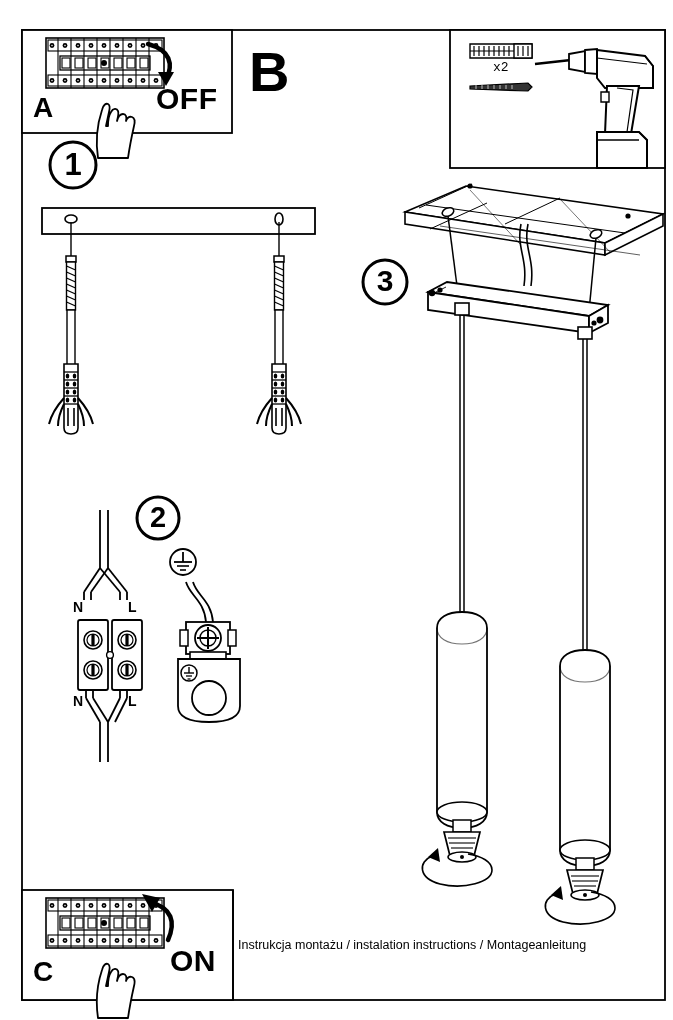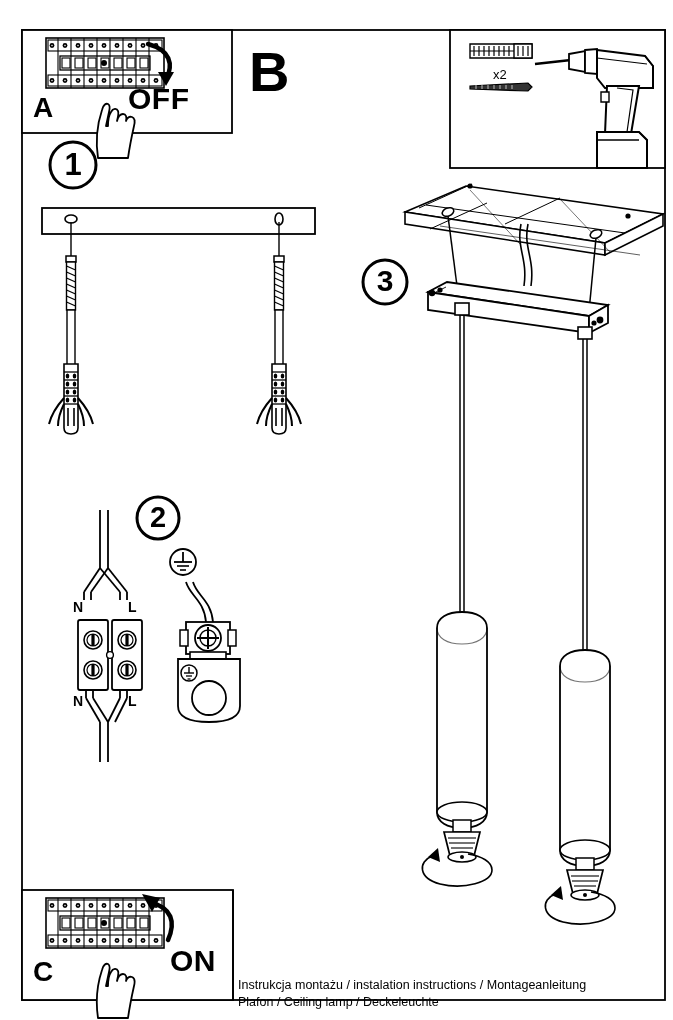--- a/index.html
+++ b/index.html
@@ -21,21 +21,21 @@
   #sheet svg {
     position: absolute;
     left: 0;
     top: 0;
   }
   .t-huge   { font-family: "Liberation Sans", sans-serif; font-weight: bold; }
   .t-label  { font-family: "Liberation Sans", sans-serif; font-weight: bold; }
   .t-foot   { font-family: "Liberation Sans", sans-serif; font-weight: normal; }
   .t-num    { font-family: "Liberation Sans", sans-serif; font-weight: bold; }
   .t-nl     { font-family: "Liberation Sans", sans-serif; font-weight: bold; }
-  .t-x2     { font-family: Liberation Sans, sans-serif; font-weight: normal; margin-top: 7px; }
+  .t-x2     { font-family: Liberation Mono, monospace; font-weight: normal; }
 </style>
 </head>
 <body>
 
 <div id="sheet">
 
   <svg width="673" height="1020" viewBox="0 0 673 1020">
     <defs>
       <g id="breakerPanel">
 
@@ -481,21 +481,21 @@
     <g>
       <path d="M168,940 C176,922 172,908 150,902" fill="none" stroke="#000" stroke-width="4.5" stroke-linecap="round"></path>
       <path d="M142,894 L152,912 L160,898 Z" fill="#000"></path>
     </g>
 
     <line x1="233" y1="890" x2="233" y2="1000" stroke="#000" stroke-width="1.8"></line>
   </svg>
 
   <div class="t-label" style="position:absolute;left:33px;top:94px;font-size:28px;line-height:28px;">A</div>
 
-  <div class="t-label" style="position:absolute;left:128px;top:84px;font-size:30px;line-height:30px;letter-spacing:0.5px;">OFF</div>
+  <div class="t-label" style="position:absolute;left:156px;top:84px;font-size:30px;line-height:30px;letter-spacing:0.5px;">OFF</div>
 
   <div class="t-huge" style="position:absolute;left:249px;top:44px;font-size:56px;line-height:56px;">B</div>
 
   <div class="t-x2" style="position:absolute;left:493px;top:61px;font-size:13px;line-height:13px;">x2</div>
 
   <div class="t-num" style="position:absolute;left:62px;top:149px;width:22px;text-align:center;font-size:31px;line-height:31px;">1</div>
 
   <div class="t-num" style="position:absolute;left:147px;top:503px;width:22px;text-align:center;font-size:29px;line-height:29px;">2</div>
 
   <div class="t-num" style="position:absolute;left:374px;top:266px;width:22px;text-align:center;font-size:30px;line-height:30px;">3</div>
@@ -503,17 +503,16 @@
   <div class="t-nl" style="position:absolute;left:73px;top:600px;font-size:14px;line-height:14px;">N</div>
   <div class="t-nl" style="position:absolute;left:128px;top:600px;font-size:14px;line-height:14px;">L</div>
   <div class="t-nl" style="position:absolute;left:73px;top:694px;font-size:14px;line-height:14px;">N</div>
   <div class="t-nl" style="position:absolute;left:128px;top:694px;font-size:14px;line-height:14px;">L</div>
 
   <div class="t-label" style="position:absolute;left:33px;top:958px;font-size:28px;line-height:28px;">C</div>
 
   <div class="t-label" style="position:absolute;left:138px;top:946px;font-size:30px;line-height:30px;letter-spacing:0.5px;margin-left:32px;">ON</div>
 
   <div style="position:absolute;left:238px;top:937px;width:420px;">
-    <div class="t-foot" style="font-size:12.5px;line-height:17px;margin-top:40px;">Instrukcja montażu / instalation instructions / Montageanleitung</div>
-    <div class="t-foot" style="font-size:12.5px;line-height:17px;">Plafon / Ceiling lamp / Deckeleuchte</div>
+    <div class="t-foot" style="font-size:12.5px;line-height:17px;">Instrukcja montażu / instalation instructions / Montageanleitung</div>
   </div>
 
 </div>
 
 </body></html>

